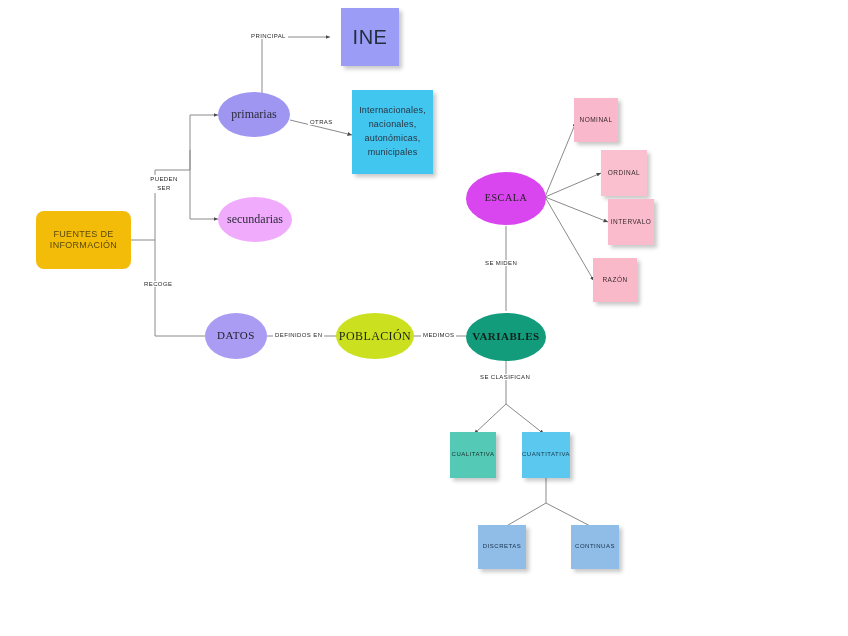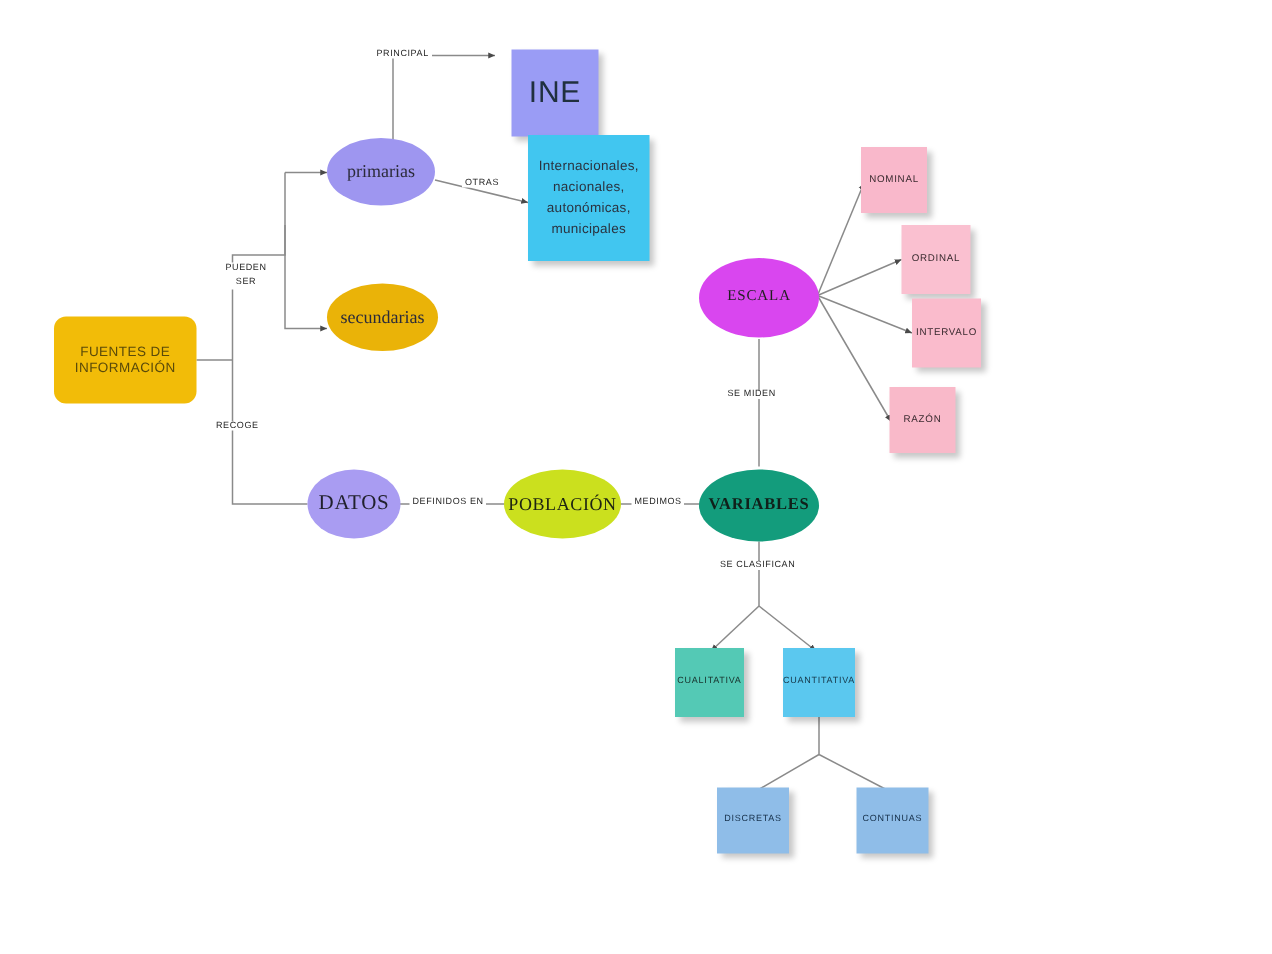--- a/index.html
+++ b/index.html
@@ -59,34 +59,33 @@
   }
   .n-fuentes {
     font-size: 9px;
     color: #5a4a0a;
     letter-spacing: 0.3px;
   }
   .n-ine {
     font-size: 20px;
     color: #20303f;
     letter-spacing: 0.5px;
-    margin-top: 25px;
   }
   .n-primarias, .n-secundarias {
     font-size: 12px;
     color: #2b2b3a;
   }
   .n-sticky-blue {
     font-size: 9px;
     color: #2a3340;
     line-height: 1.55;
     letter-spacing: 0.2px;
     padding: 4px;
   }
-  .n-datos { font-size: 14px; color: #21212e; letter-spacing: 0.5px; }
+  .n-datos { font-size: 11px; color: #21212e; letter-spacing: 0.5px; }
   .n-poblacion { font-size: 12px; color: #1d2412; letter-spacing: 0.4px; }
   .n-variables { font-size: 11px; color: #10201a; letter-spacing: 0.5px; }
   .n-escala { font-size: 10px; color: #1f1f1f; letter-spacing: 0.6px; }
   .n-pink { font-size: 6.5px; color: #3a2a2f; letter-spacing: 0.5px; }
   .n-cuali { font-size: 6px; color: #17322c; letter-spacing: 0.5px; }
   .n-cuanti { font-size: 6px; color: #16384a; letter-spacing: 0.5px; }
   .n-bluebox { font-size: 6px; color: #16304a; letter-spacing: 0.5px; }
 </style>
 </head>
 <body>
@@ -138,21 +137,21 @@
   </svg>
 
   <div class="node ellipse serif n-primarias" style="left:218px; top:92px; width:72px; height:45px; background:#9E96F0;">
     <span>primarias</span>
   </div>
 
   <div class="node rrect n-fuentes" style="left:36px; top:211px; width:95px; height:58px; background:#F2BC08;">
     <span>FUENTES DE INFORMACIÓN</span>
   </div>
 
-  <div class="node ellipse serif n-secundarias" style="left:218px; top:189px; width:74px; height:45px; background:#eab308;text-align:center;">
+  <div class="node ellipse serif n-secundarias" style="left:218px; top:197px; width:74px; height:45px; background:#f0abfc;text-align:center;">
     <span>secundarias</span>
   </div>
 
   <div class="node sticky n-ine" style="left:341px; top:8px; width:58px; height:58px; background:#9A9CF5;">
     <span>INE</span>
   </div>
 
   <div class="node sticky n-sticky-blue" style="left:352px; top:90px; width:81px; height:84px; background:#41C6F0;">
     <span>Internacionales, nacionales, autonómicas, municipales</span>
   </div>

